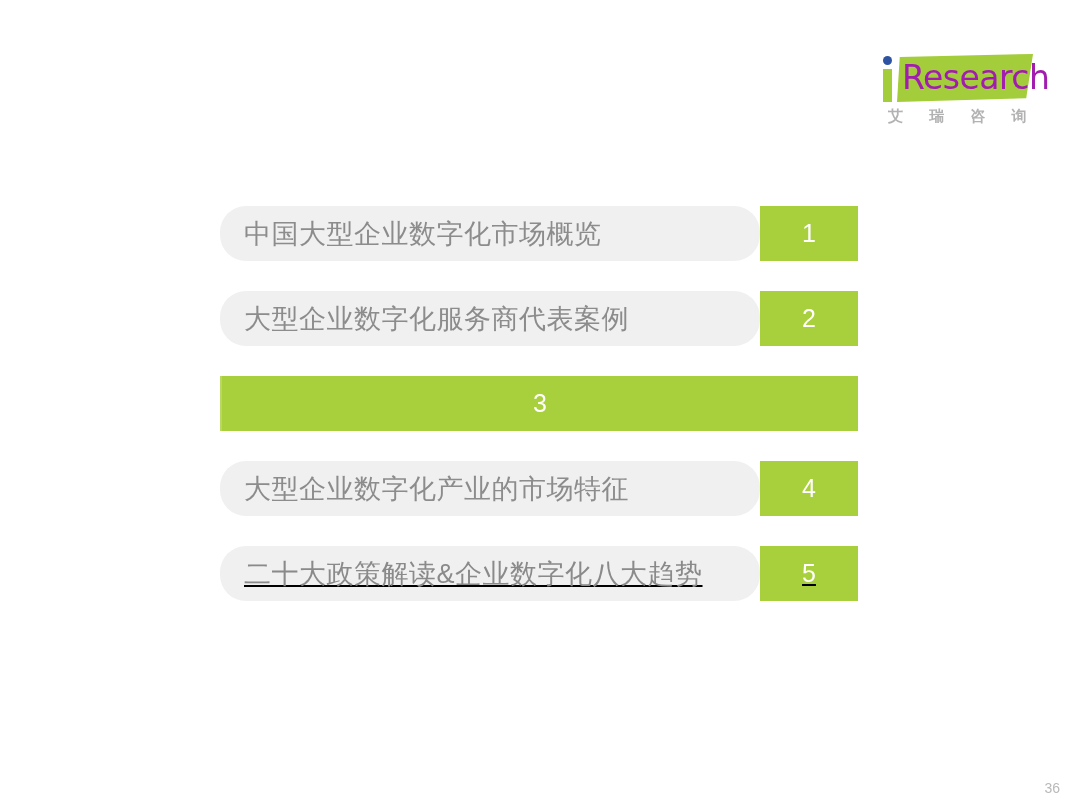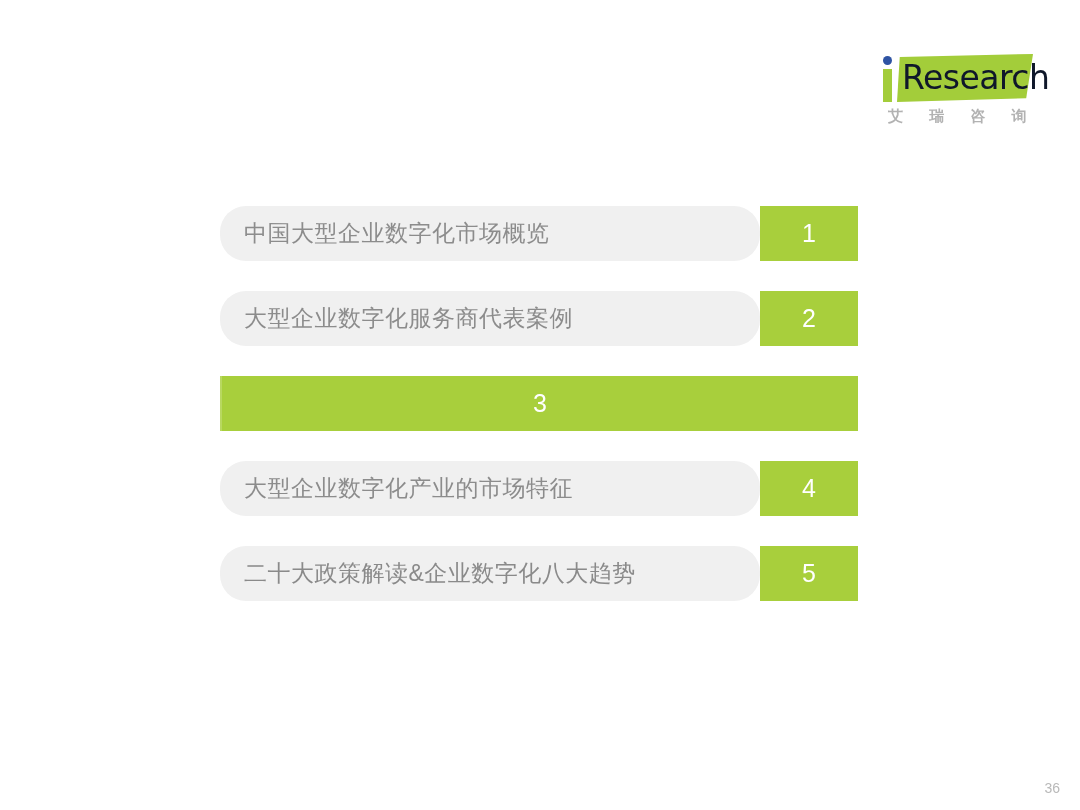--- a/index.html
+++ b/index.html
@@ -62,21 +62,21 @@
     background: #a3cd3a;
     clip-path: polygon(2% 6%, 100% 0%, 95% 92%, 0% 100%);
   }
   .logo-word {
     position: absolute;
     left: 24px;
     top: 6px;
     width: 128px;
     height: 42px;
     line-height: 40px;
-    color: #0f172a;
+    color: #a21caf;
     font-size: 33px;
     font-weight: 400;
     letter-spacing: -0.5px;
     font-family: "DejaVu Sans", "Liberation Sans", sans-serif;
     white-space: nowrap;
   }
   .logo-sub {
     position: absolute;
     left: 10px;
     top: 55px;
@@ -97,31 +97,32 @@
   }
   .agenda-row {
     position: relative;
     display: flex;
     align-items: stretch;
     height: 55px;
     margin-bottom: 30px;
   }
   .agenda-row:last-child {
     margin-bottom: 7px;
+    text-decoration: underline;
   }
   .row-label {
     flex: 0 0 540px;
     width: 540px;
     background: #f0f0f0;
     display: flex;
     align-items: center;
     box-sizing: border-box;
     padding-left: 24px;
     color: #8c8c8c;
-    font-size: 23px;
+    font-size: 27px;
     font-weight: 400;
     letter-spacing: 0.5px;
     white-space: nowrap;
     border-radius: 26px;
   }
   .row-num {
     flex: 1 1 auto;
     background: #a8cf3c;
     display: flex;
     align-items: center;

